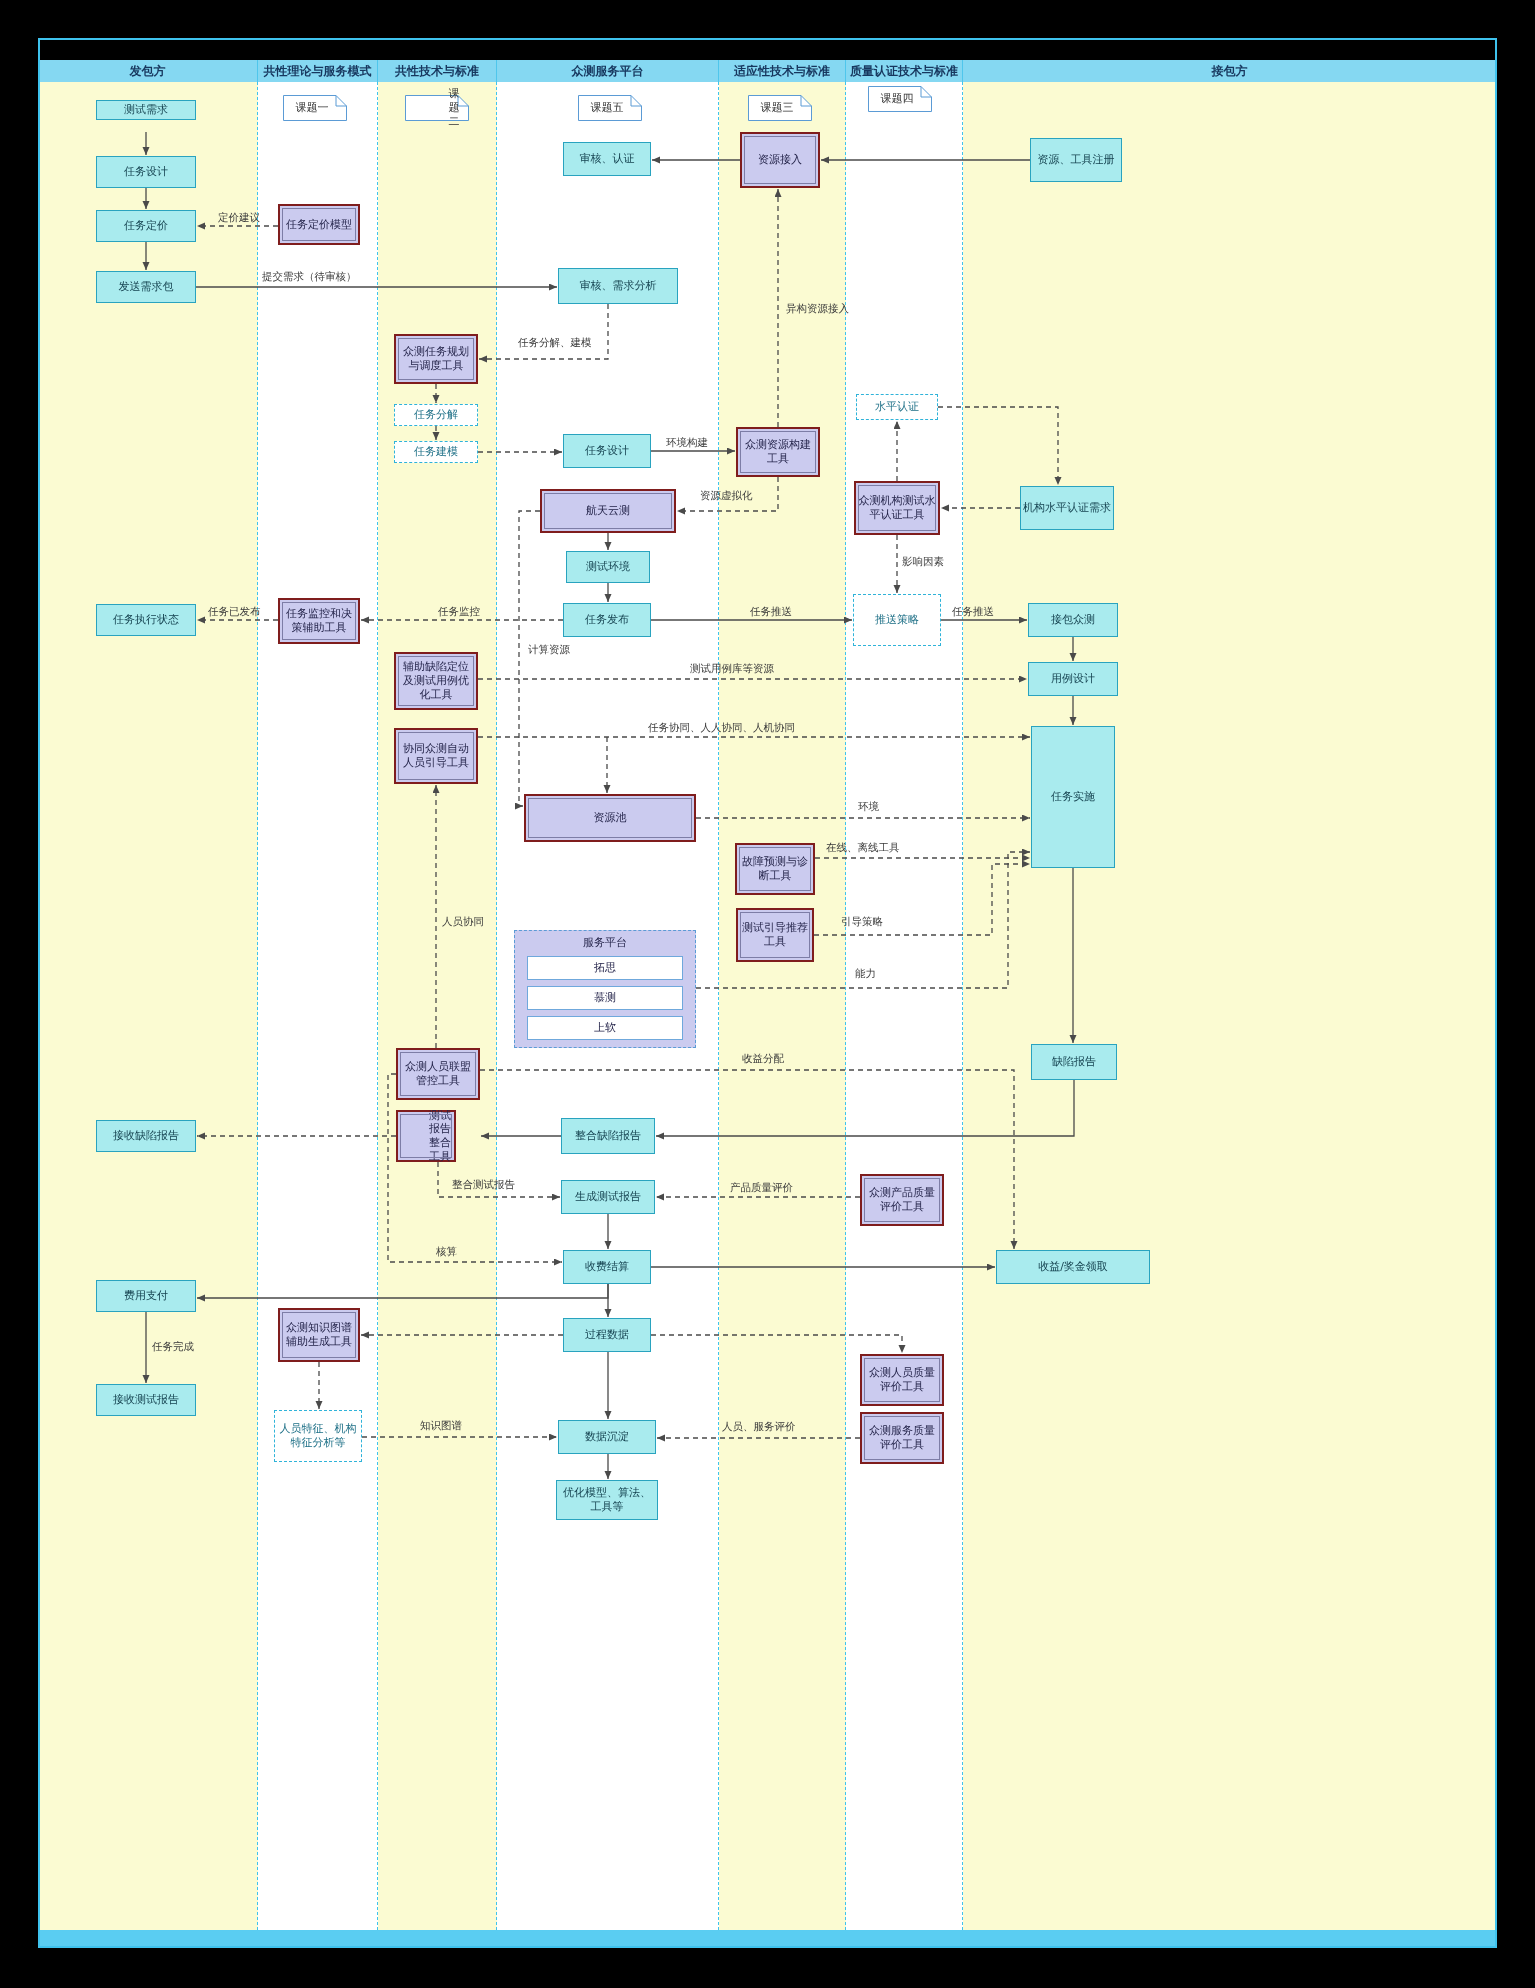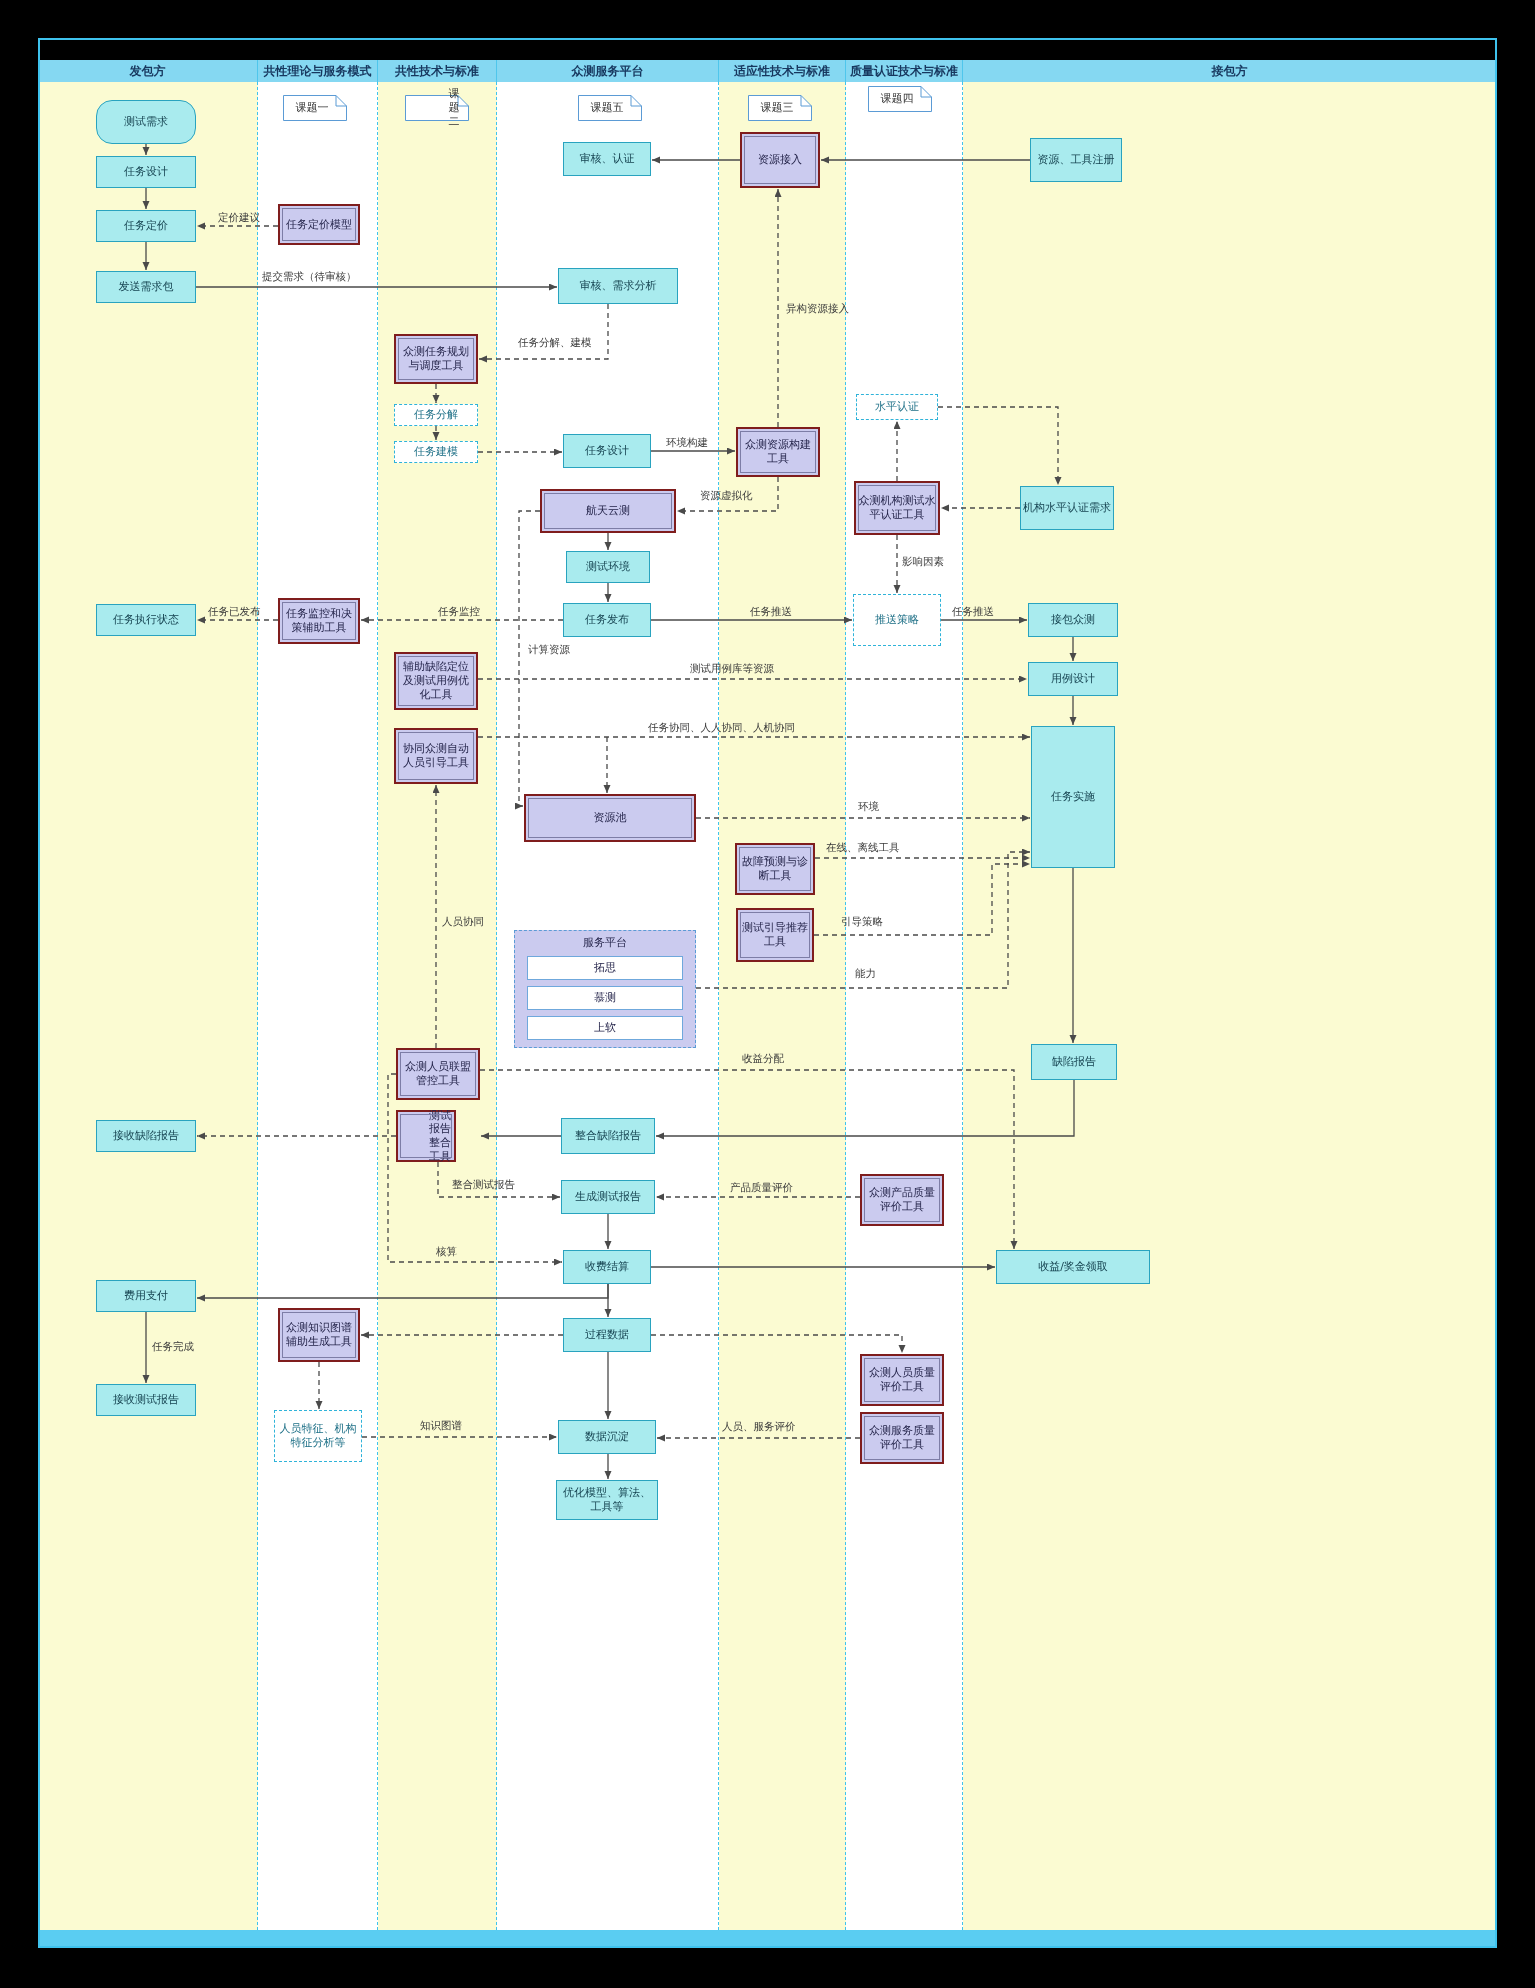--- a/index.html
+++ b/index.html
@@ -173,21 +173,21 @@
         </svg>
         <span class="nlabel">课题三</span>
       </div>
       <div class="node doc" style="left: 868px; top: 86px; width: 64px; height: 26px;">
         <svg width="64" height="26" viewBox="0 0 64 26">
           <path d="M0.5,0.5 H53 L63.5,11 V25.5 H0.5 Z" fill="#ffffff" stroke="#5b9bd5"></path>
           <path d="M53,0.5 V11 H63.5" fill="none" stroke="#5b9bd5"></path>
         </svg>
         <span class="nlabel">课题四</span>
       </div>
-      <div class="node process" style="left: 96px; top: 100px; width: 100px; height: 44px; border-radius: 16px;">
+      <div class="node process" style="left: 96px; top: 100px; width: 100px; height: 20px;">
         <span class="nlabel">测试需求</span>
       </div>
       <div class="node process" style="left: 96px; top: 156px; width: 100px; height: 32px;">
         <span class="nlabel">任务设计</span>
       </div>
       <div class="node process" style="left: 96px; top: 210px; width: 100px; height: 32px;">
         <span class="nlabel">任务定价</span>
       </div>
       <div class="node process" style="left: 96px; top: 271px; width: 100px; height: 32px;">
         <span class="nlabel">发送需求包</span>

